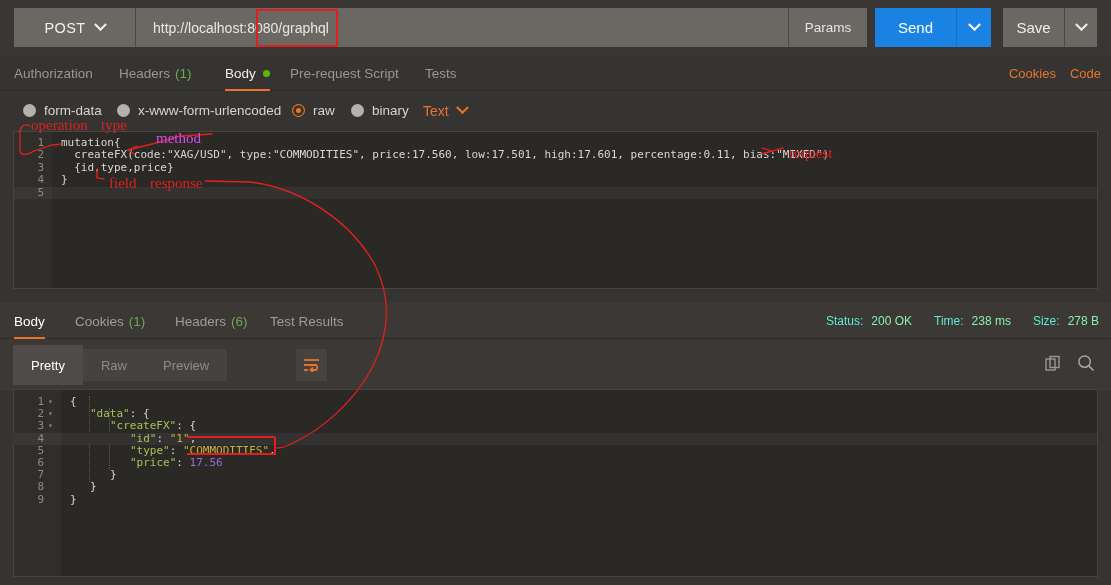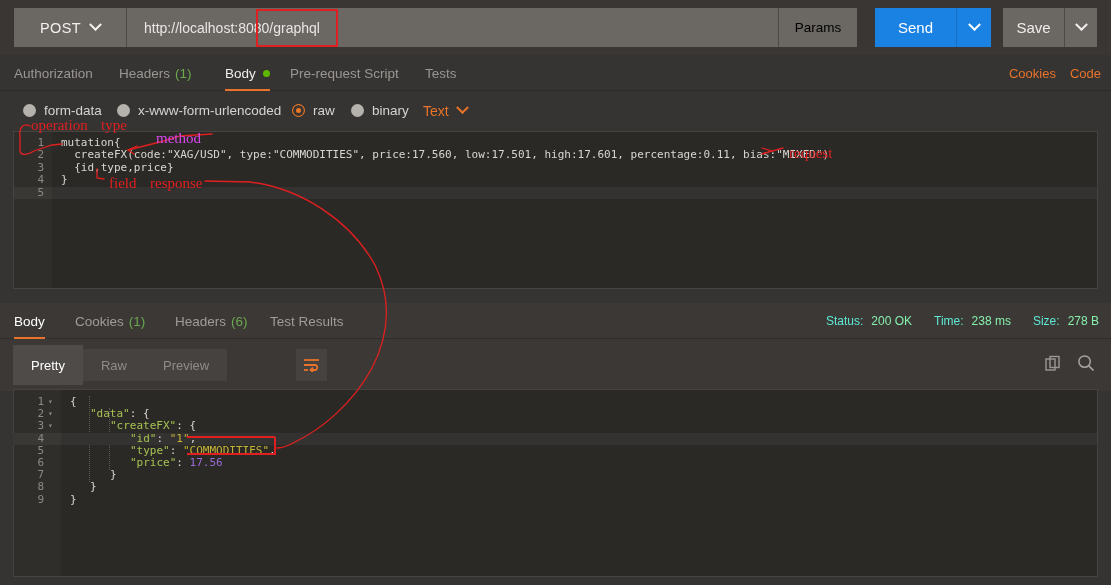--- a/index.html
+++ b/index.html
@@ -8,37 +8,37 @@
     background: #252322;
     font-family: "Liberation Sans", sans-serif;
     overflow: hidden;
   }
   #app { position: relative; width: 1111px; height: 585px; background: #363432; }
 
   
   .urlbar { position: absolute; left: 0; top: 0; width: 1111px; height: 55px; background: #393634; }
   .urlbar-inner { position: absolute; left: 14px; top: 8px; height: 39px; width: 1083px; display: flex; }
   .method-box {
-    width: 113px; height: 39px; background: #6b6763;
+    width: 122px; height: 39px; background: #6b6763;
     display: flex; align-items: center; justify-content: center; gap: 10px;
     color: #f2f0ee; font-size: 14.5px; letter-spacing: .4px;
     border-right: 1px solid #4c4946;
   }
   .chev { display: inline-block; width: 9px; height: 9px; border-right: 2px solid currentColor; border-bottom: 2px solid currentColor; transform: rotate(45deg) translate(-2px,-2px); }
   .url-input {
     flex: 1; height: 39px; background: #6b6763; color: #e8e6e4;
     display: flex; align-items: center; padding-left: 17px;
     font-size: 14px; border-right: 1px solid #4c4946; position: relative;
   }
   .params-btn {
-    width: 78px; height: 39px; background: #6b6763; color: #000000;
+    width: 78px; height: 39px; background: #6b6763; color: #e5e5e5;
     display: flex; align-items: center; justify-content: center; font-size: 13.5px;
   }
   .send-btn {
-    margin-left: 18px; width: 82px; height: 39px; background: #1a82e2; color: #fff;
+    margin-left: 8px; width: 82px; height: 39px; background: #1a82e2; color: #fff;
     display: flex; align-items: center; justify-content: center; font-size: 15px;
     border-right: 1px solid #1470c4;
   }
   .send-caret { width: 34px; height: 39px; background: #1a82e2; color: #fff; display: flex; align-items: center; justify-content: center; }
   .save-btn {
     margin-left: 12px; width: 62px; height: 39px; background: #6b6763; color: #f0eeec;
     display: flex; align-items: center; justify-content: center; font-size: 15px;
     border-right: 1px solid #4c4946;
   }
   .save-caret { width: 32px; height: 39px; background: #6b6763; color: #f0eeec; display: flex; align-items: center; justify-content: center; }

